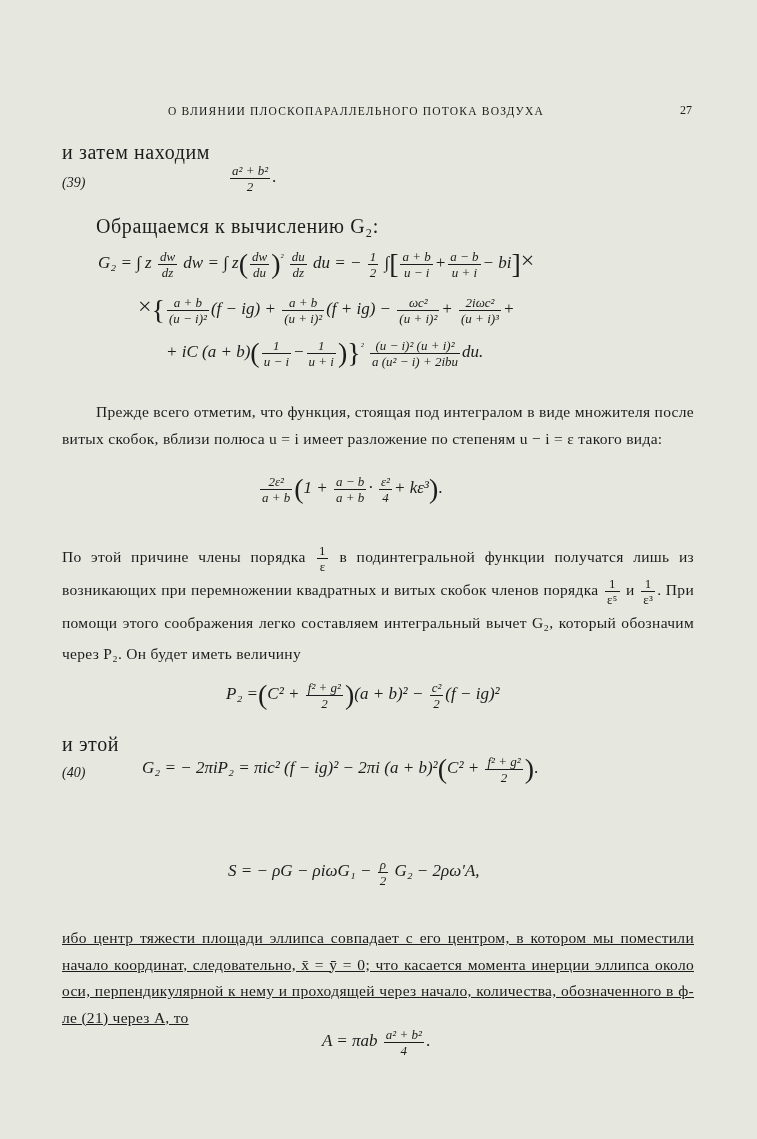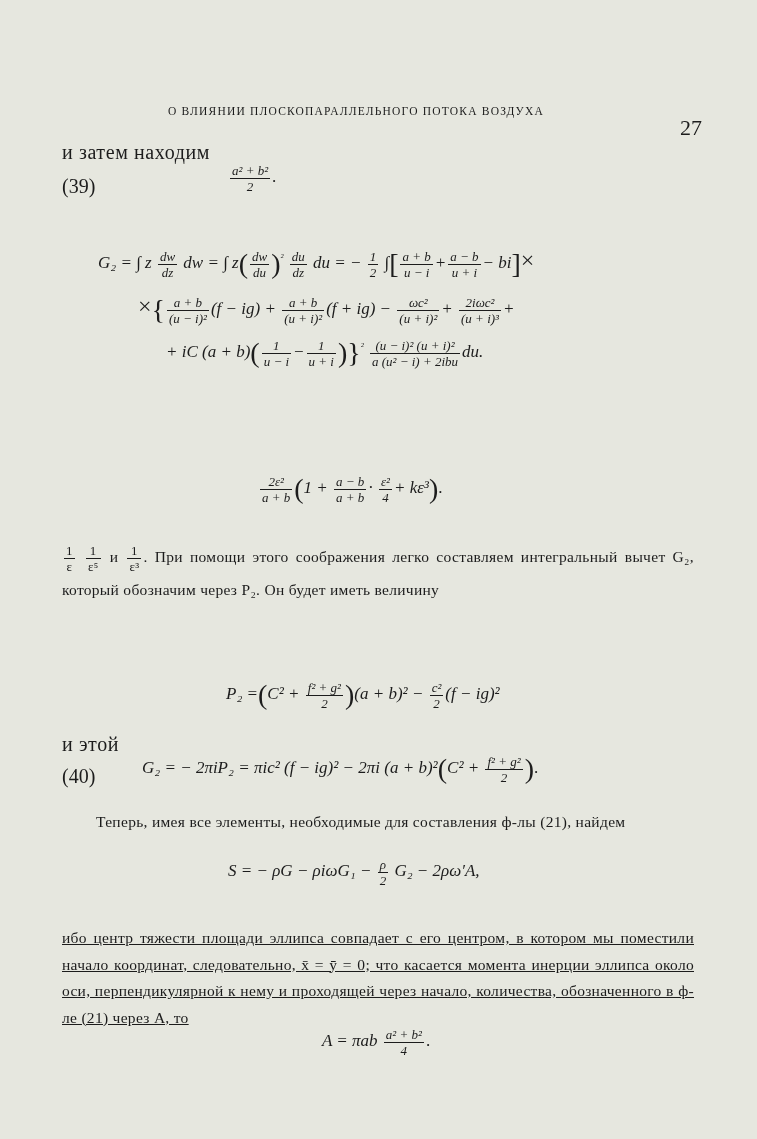--- a/index.html
+++ b/index.html
@@ -6,25 +6,25 @@
   body {
     width: 757px; height: 1139px; overflow: hidden;
     background: #e6e7df;
     font-family: "Liberation Serif", "DejaVu Serif", serif;
     color: #1c1c1c;
     position: relative;
   }
   .page { position: absolute; left: 0; top: 0; width: 663px; height: 1139px; margin-top: 31px; }
   .abs { position: absolute; white-space: nowrap; }
   .header { top: 74px; left: 168px; font-size: 11.5px; letter-spacing: 1.2px; font-variant: small-caps; }
-  .pnum { top: 84px; left: 680px; font-size: 22px; }
+  .pnum { top: 72px; left: 680px; font-size: 12px; }
   .txt { font-size: 20px; letter-spacing: 0.6px; }
   .para { position: absolute; left: 62px; width: 632px; font-size: 15.5px; line-height: 26.5px; text-align: justify; letter-spacing: 0.3px; }
   .eq { position: absolute; font-size: 17px; white-space: nowrap; font-style: italic; }
-  .eqnum { position: absolute; font-size: 20px; }
+  .eqnum { position: absolute; font-size: 14px; font-style: italic; }
   .frac { display: inline-block; vertical-align: middle; text-align: center; margin: 0 2px; font-size: 13px; }
   .frac > span { display: block; padding: 0 2px; line-height: 15px; }
   .frac > span.num { border-bottom: 1px solid #1c1c1c; }
   .big { font-size: 28px; font-style: normal; vertical-align: middle; }
   .sp { font-style: normal; }
   sup { font-size: 10px; }
 </style>
 </head>
 <body>
 
@@ -33,20 +33,21 @@
   <div class="abs header">О ВЛИЯНИИ ПЛОСКОПАРАЛЛЕЛЬНОГО ПОТОКА ВОЗДУХА</div>
   <div class="abs pnum">27</div>
 
   <div class="abs txt" style="top:110px; left:62px;">и затем находим</div>
 
   <div class="eqnum" style="top:144px; left:62px;">(39)</div>
   <div class="eq" style="top:132px; left:228px;">
     <span class="frac"><span class="num">a² + b²</span><span>2</span></span><span class="sp">.</span>
   </div>
 
+  <div class="abs txt" style="top:184px; left:96px;">Обращаемся к вычислению G₂:</div>
 
   <div class="eq" style="top:216px; left:98px;">
     <span>G₂ = ∫ z</span>
     <span class="frac"><span class="num">dw</span><span>dz</span></span>
     <span>dw = ∫ z</span><span class="big">(</span><span class="frac"><span class="num">dw</span><span>du</span></span><span class="big">)</span><sup>²</sup>
     <span class="frac"><span class="num">du</span><span>dz</span></span>
     <span>du = −</span>
     <span class="frac"><span class="num">1</span><span>2</span></span>
     <span>∫</span><span class="big">[</span><span class="frac"><span class="num">a + b</span><span>u − i</span></span>+<span class="frac"><span class="num">a − b</span><span>u + i</span></span><span>− bi</span><span class="big">]</span><span class="sp" style="font-size:24px">×</span>
   </div>
@@ -56,49 +57,51 @@
     <span class="frac"><span class="num">a + b</span><span>(u + i)²</span></span><span>(f + ig) −</span>
     <span class="frac"><span class="num">ωc²</span><span>(u + i)²</span></span><span>+</span>
     <span class="frac"><span class="num">2iωc²</span><span>(u + i)³</span></span><span>+</span>
   </div>
 
   <div class="eq" style="top:306px; left:166px;">
     <span>+ iC (a + b)</span><span class="big">(</span><span class="frac"><span class="num">1</span><span>u − i</span></span><span>−</span><span class="frac"><span class="num">1</span><span>u + i</span></span><span class="big">)}</span><sup>²</sup>
     <span class="frac"><span class="num">(u − i)² (u + i)²</span><span>a (u² − i) + 2ibu</span></span><span>du.</span>
   </div>
 
+  <div class="para" style="top:368px; text-indent:34px;">Прежде всего отметим, что функция, стоящая под интегралом в виде множителя после витых скобок, вблизи полюса u = i имеет разложение по степеням u − i = ε такого вида:</div>
 
   <div class="eq" style="top:442px; left:258px;">
     <span class="frac"><span class="num">2ε²</span><span>a + b</span></span><span class="big">(</span><span>1 +</span>
     <span class="frac"><span class="num">a − b</span><span>a + b</span></span><span>·</span>
     <span class="frac"><span class="num">ε²</span><span>4</span></span><span>+ kε³</span><span class="big">)</span><span class="sp">.</span>
   </div>
 
   <div class="para" style="top:510px; line-height:31px;">
+    <span>По этой причине члены порядка</span>
     <span class="frac"><span class="num">1</span><span>ε</span></span>
+    <span>в подинтегральной функции получатся лишь из возникающих при перемножении квадратных и витых скобок членов порядка</span>
     <span class="frac"><span class="num">1</span><span>ε⁵</span></span>
     <span>и</span>
     <span class="frac"><span class="num">1</span><span>ε³</span></span><span>. При помощи этого соображения легко составляем интегральный вычет G₂, который обозначим через P₂. Он будет иметь величину</span>
   </div>
 
   <div class="eq" style="top:648px; left:226px;">
     <span>P₂ =</span><span class="big">(</span><span>C² +</span>
     <span class="frac"><span class="num">f² + g²</span><span>2</span></span><span class="big">)</span><span>(a + b)² −</span>
     <span class="frac"><span class="num">c²</span><span>2</span></span><span>(f − ig)²</span>
   </div>
 
   <div class="abs txt" style="top:702px; left:62px;">и этой</div>
 
   <div class="eqnum" style="top:734px; left:62px;">(40)</div>
   <div class="eq" style="top:722px; left:142px;">
     <span>G₂ = − 2πiP₂ = πic² (f − ig)² − 2πi (a + b)²</span><span class="big">(</span><span>C² +</span>
     <span class="frac"><span class="num">f² + g²</span><span>2</span></span><span class="big">)</span><span class="sp">.</span>
   </div>
 
-  <div class="para" style="top:778px; text-indent:34px;">Теперь, имея все элементы, необходимые для составления ф-лы (21), найдем</div>
 
   <div class="eq" style="top:826px; left:228px;">
     <span>S = − ρG − ρiωG₁ −</span>
     <span class="frac"><span class="num">ρ</span><span>2</span></span>
     <span>G₂ − 2ρω′A,</span>
   </div>
 
   <div class="para" style="top:894px;text-decoration:underline;">ибо центр тяжести площади эллипса совпадает с его центром, в котором мы поместили начало координат, следовательно, x̄ = ȳ = 0; что касается момента инерции эллипса около оси, перпендикулярной к нему и проходящей через начало, количества, обозначенного в ф-ле (21) через A, то</div>
 
   <div class="eq" style="top:996px; left:322px;">

